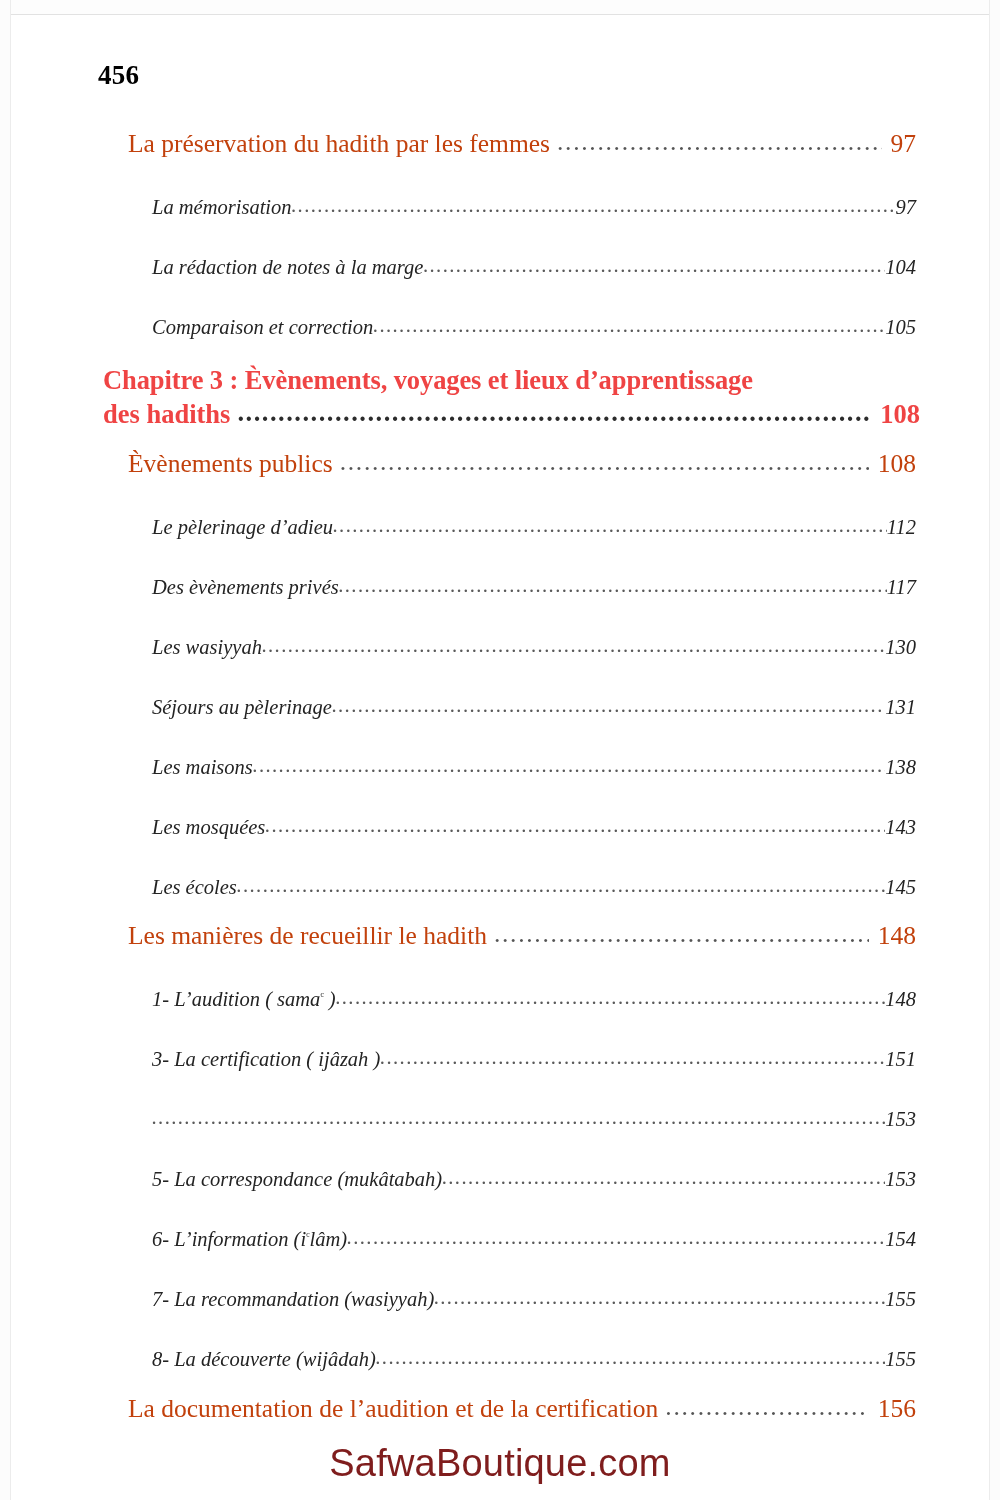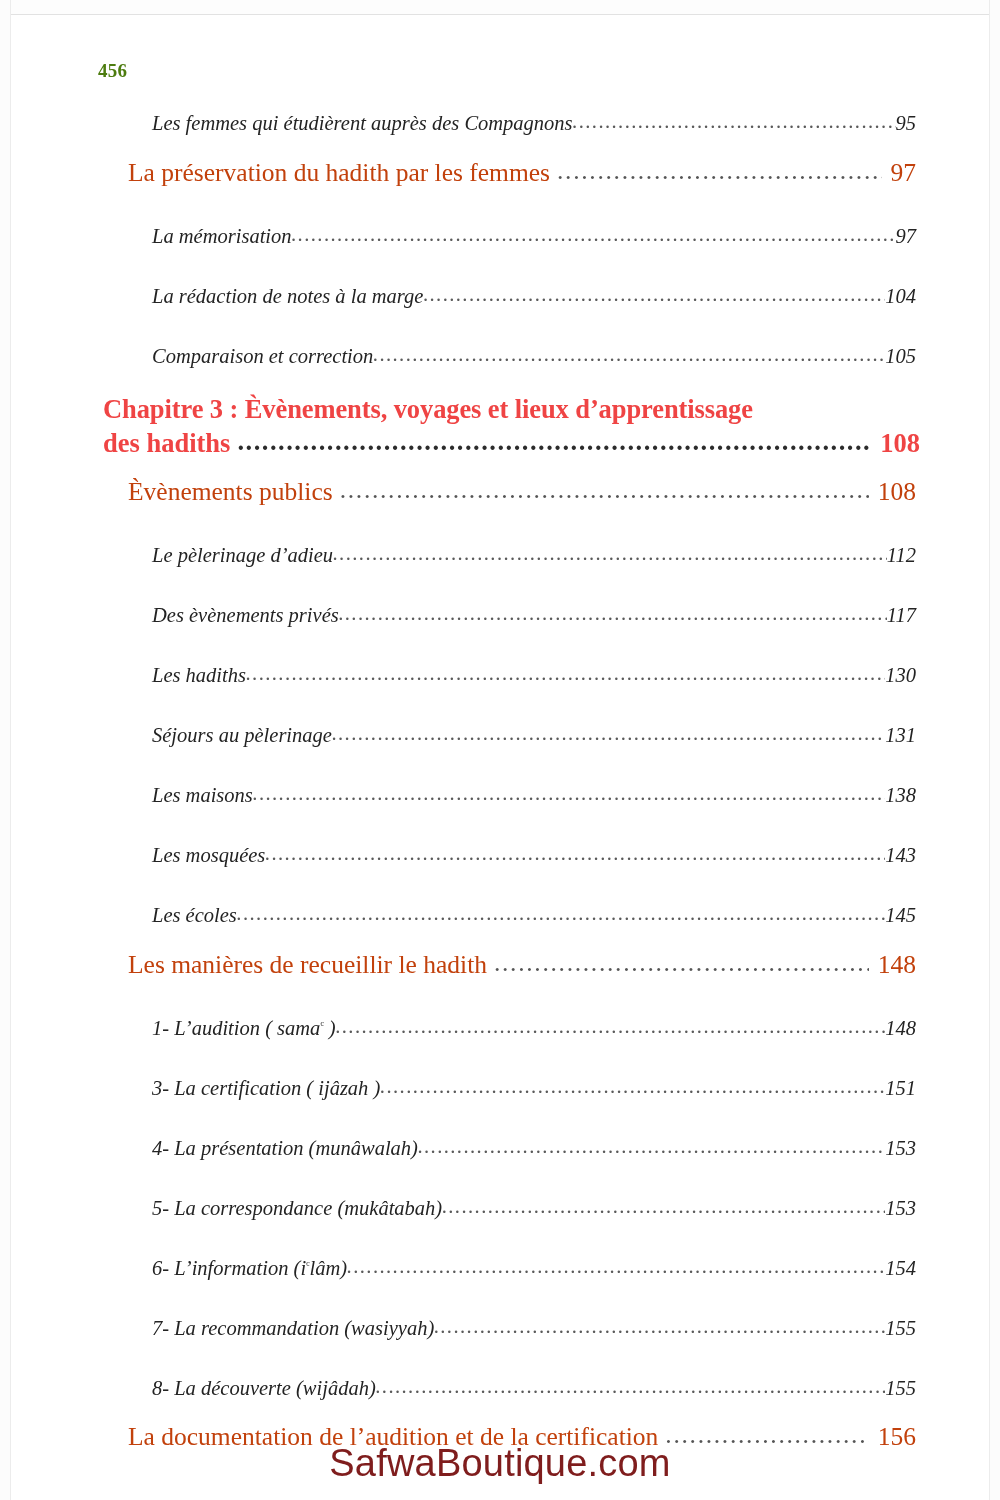--- a/index.html
+++ b/index.html
@@ -34,24 +34,24 @@
   .page {
     position: absolute;
     left: 0; top: 0;
     width: 1000px; height: 1500px;
   }
 
   .folio {
     position: absolute;
     left: 98px;
     top: 60px;
-    font-size: 19px;
+    font-size: 27px;
     font-weight: 700;
     letter-spacing: 0.3px;
-    color: #4d7c0f;
+    color: #000000;
   }
 
   .toc {
     position: absolute;
     left: 0;
     top: 112px;
     width: 1000px;
   }
 
   
@@ -149,27 +149,20 @@
 
 <div class="page-edge-top"></div>
 <div class="page-edge-left"></div>
 <div class="page-edge-right"></div>
 
 <div class="page">
 
   <div class="folio">456</div>
 
   <div class="toc" id="toc-root">
-      <div class="lvl-entry">
-        <div class="row">
-          <span class="title">Les femmes qui étudièrent auprès des Compagnons</span>
-          <span class="leader"></span>
-          <span class="pageno">95</span>
-        </div>
-      </div>
       <div class="lvl-section">
         <div class="row">
           <span class="title">La préservation du hadith par les femmes</span>
           <span class="leader"></span>
           <span class="pageno">97</span>
         </div>
       </div>
       <div class="lvl-entry">
         <div class="row">
           <span class="title">La mémorisation</span>
@@ -215,21 +208,21 @@
       </div>
       <div class="lvl-entry">
         <div class="row">
           <span class="title">Des èvènements privés</span>
           <span class="leader"></span>
           <span class="pageno">117</span>
         </div>
       </div>
       <div class="lvl-entry">
         <div class="row">
-          <span class="title">Les hadiths</span>
+          <span class="title">Les wasiyyah</span>
           <span class="leader"></span>
           <span class="pageno">130</span>
         </div>
       </div>
       <div class="lvl-entry">
         <div class="row">
           <span class="title">Séjours au pèlerinage</span>
           <span class="leader"></span>
           <span class="pageno">131</span>
         </div>
@@ -271,21 +264,20 @@
       </div>
       <div class="lvl-entry">
         <div class="row">
           <span class="title">3- La certification ( ijâzah )</span>
           <span class="leader"></span>
           <span class="pageno">151</span>
         </div>
       </div>
       <div class="lvl-entry">
         <div class="row">
-          <span class="title">4- La présentation (munâwalah)</span>
           <span class="leader"></span>
           <span class="pageno">153</span>
         </div>
       </div>
       <div class="lvl-entry">
         <div class="row">
           <span class="title">5- La correspondance (mukâtabah)</span>
           <span class="leader"></span>
           <span class="pageno">153</span>
         </div>

